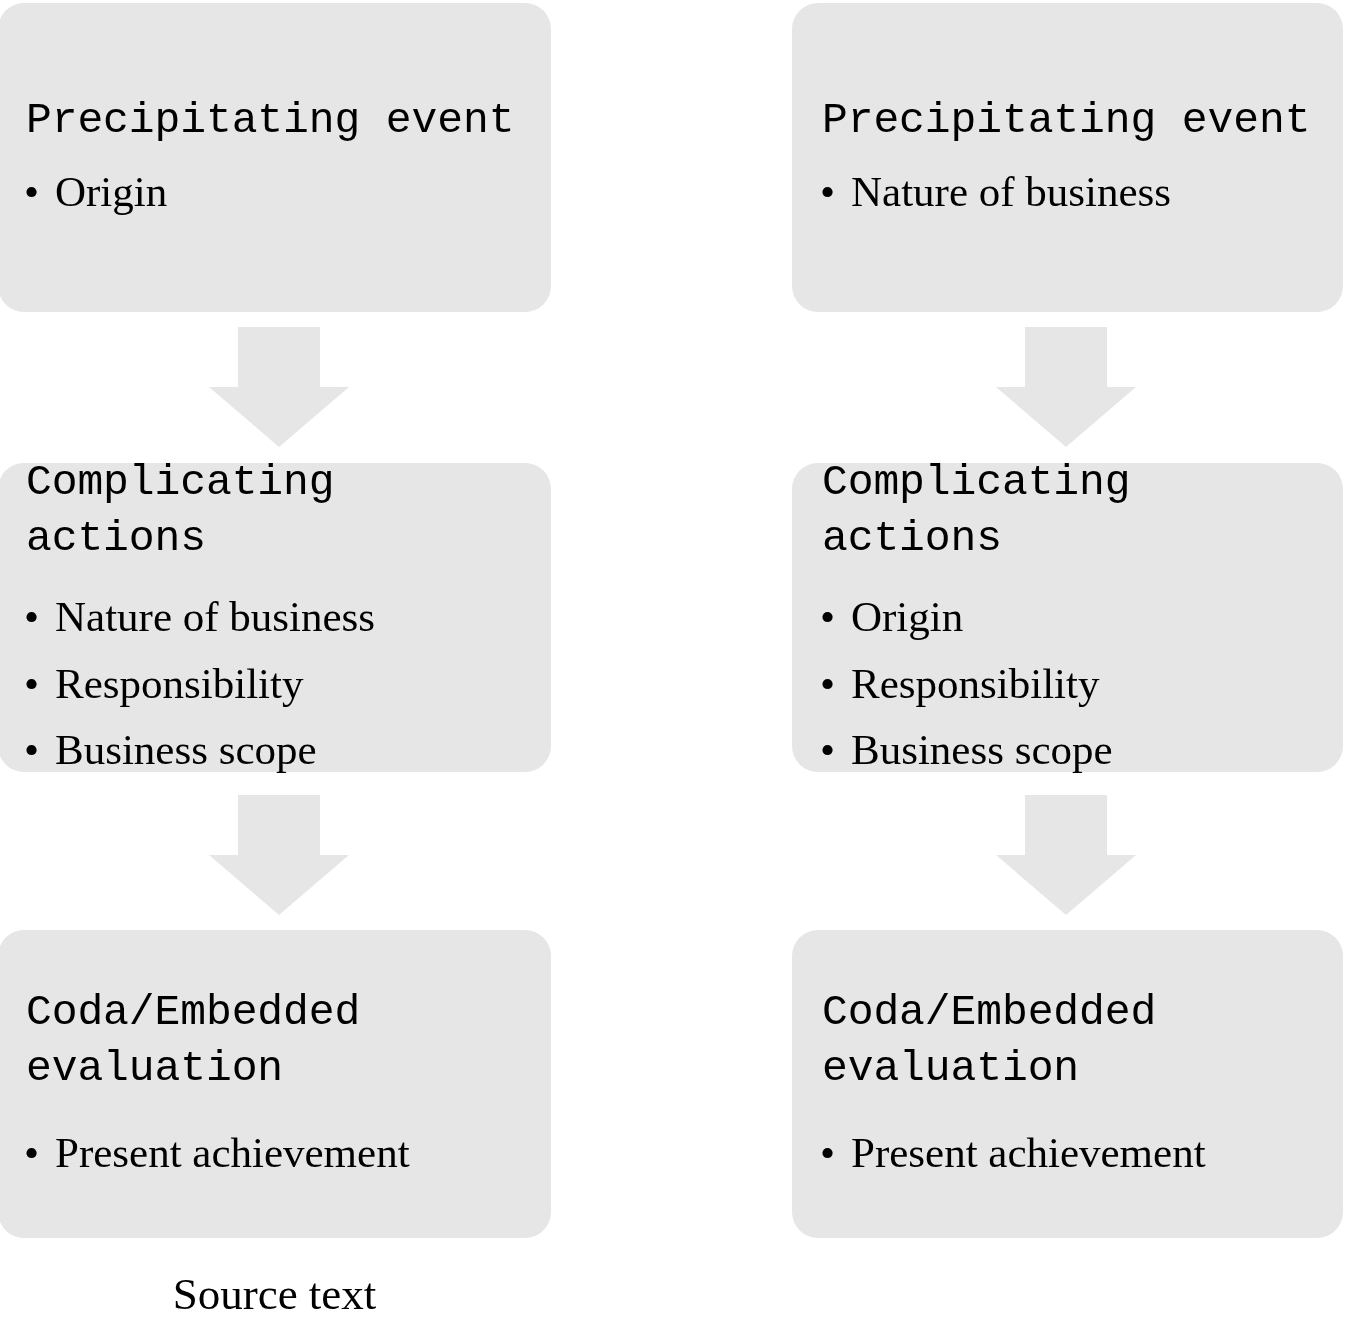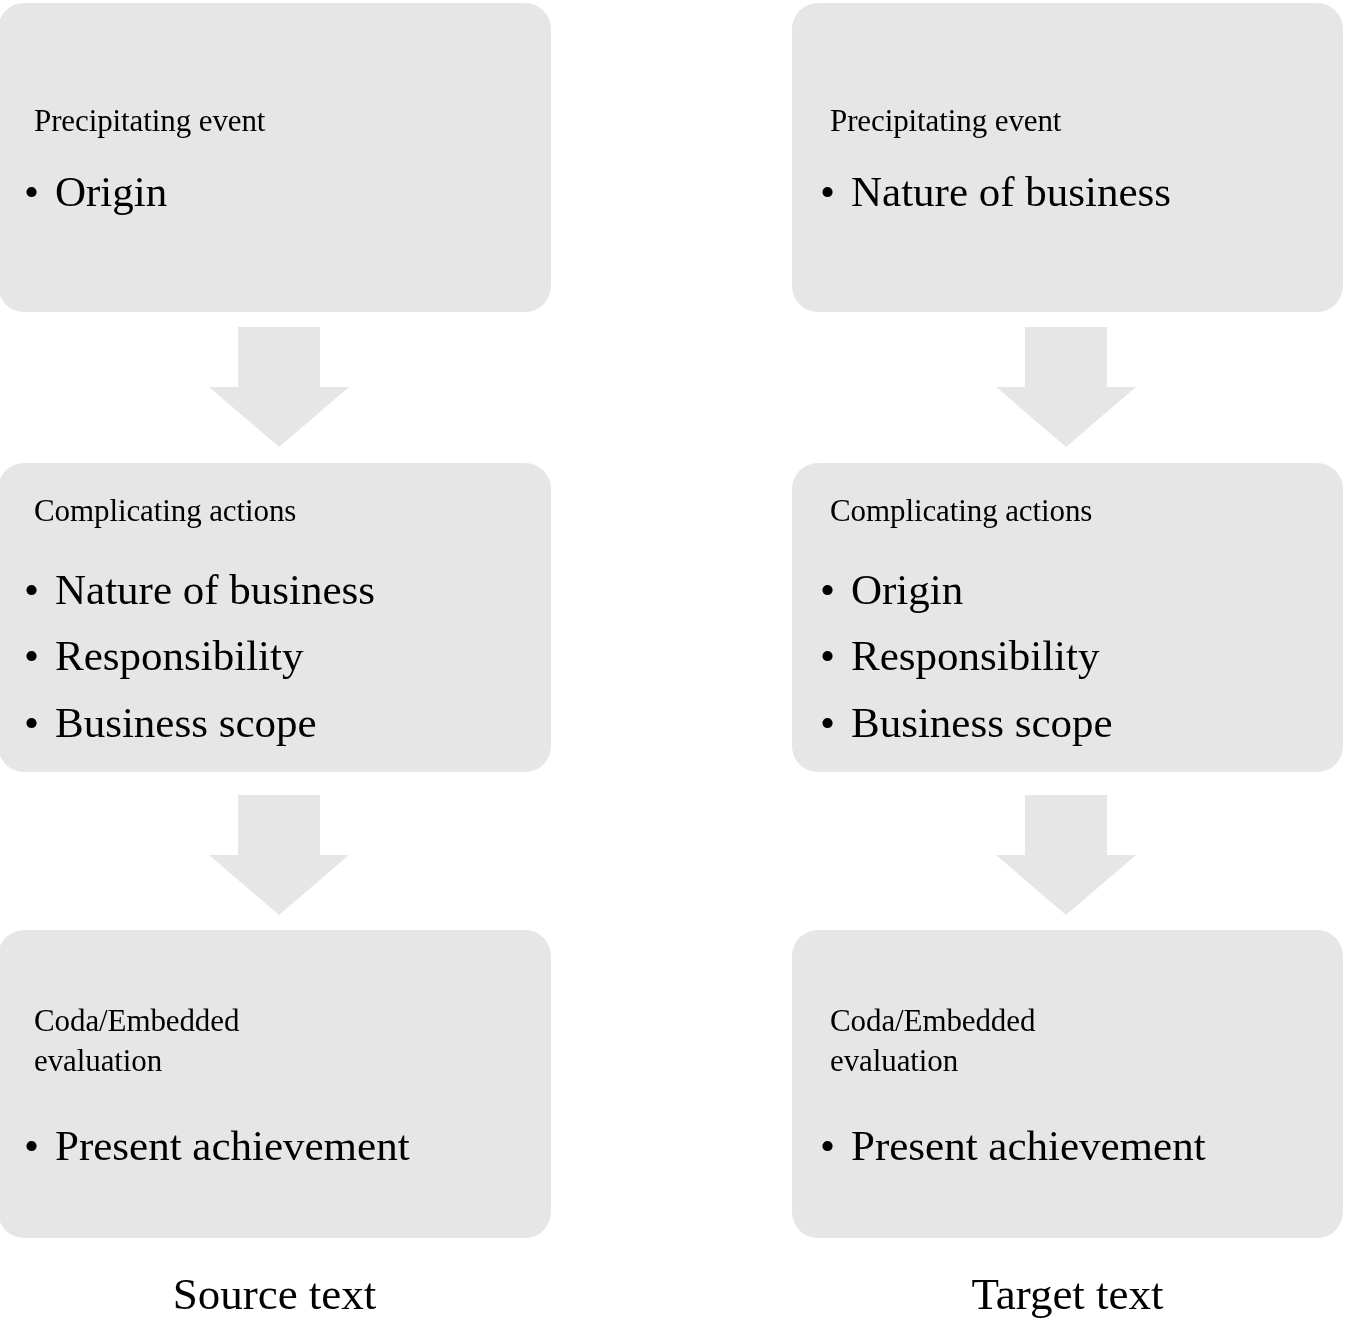--- a/index.html
+++ b/index.html
@@ -39,25 +39,26 @@
     flex-direction: column;
     justify-content: center;
   }
   .column.target .box { width: 551px; padding-left: 26px; }
 
   .box-1 { top: 3px;   height: 309px; }
   .box-2 { top: 463px; height: 309px; }
   .box-3 { top: 930px; height: 308px; }
 
   .box-heading {
-    font-size: 31px;
+    font-size: 43px;
     line-height: 1.29;
     letter-spacing: -0.1px;
     white-space: pre-line;
-    margin: 12px;
+    margin: 4px;
+    font-family: Liberation Mono, monospace;
   }
   .bullet-list {
     list-style: none;
     margin: 0;
     padding: 0;
   }
   .bullet-item {
     font-size: 43px;
     line-height: 1.55;
     position: relative;
@@ -204,16 +205,15 @@
       <div class="box-heading">Coda/Embedded
 evaluation</div>
       <ul class="bullet-list">
         <li class="bullet-item">
           <span class="dot">•</span>
           <span>Present achievement</span>
         </li>
       </ul>
     </div>
 
-    <div class="caption">Target text</div>
   </div>
 
 </div>
 
 </body></html>

